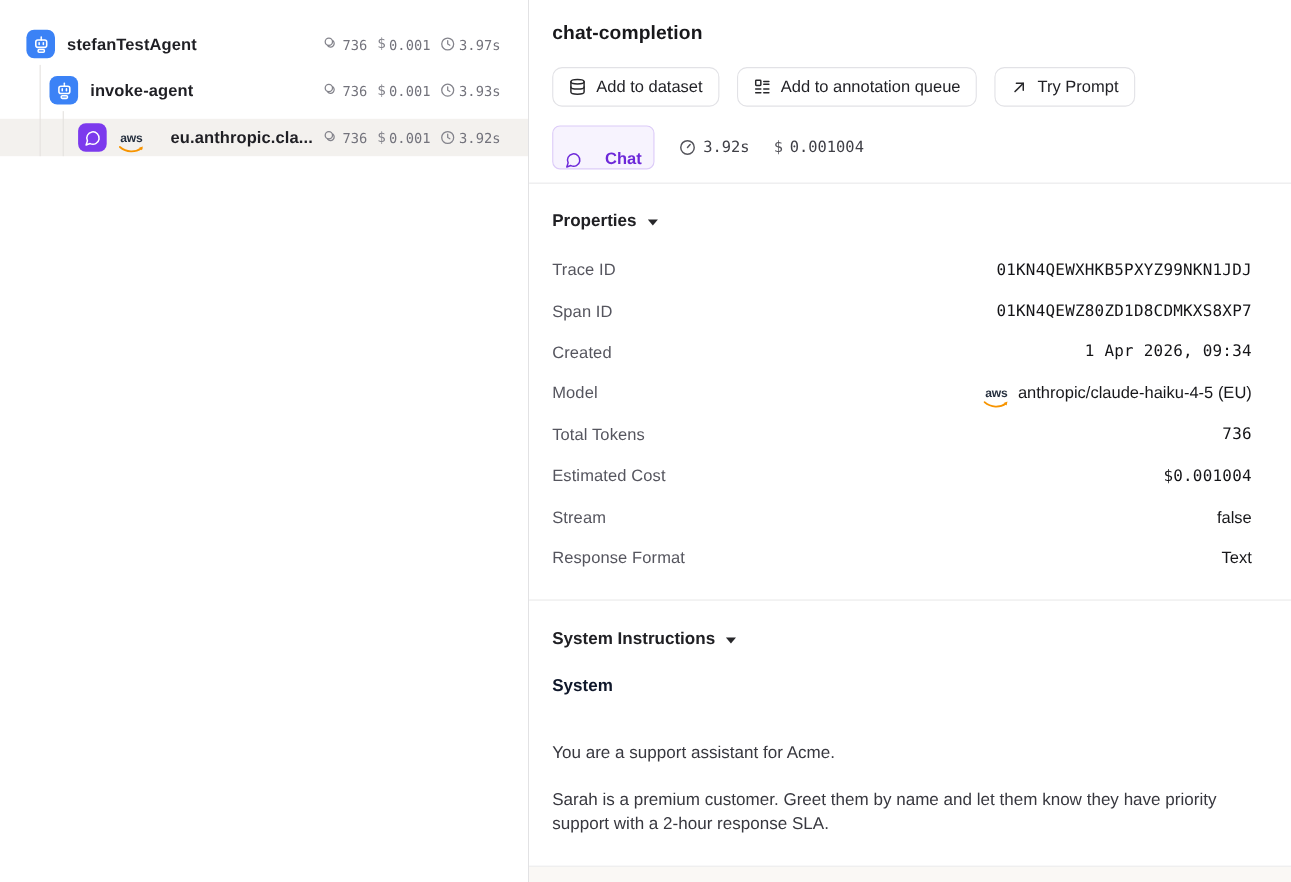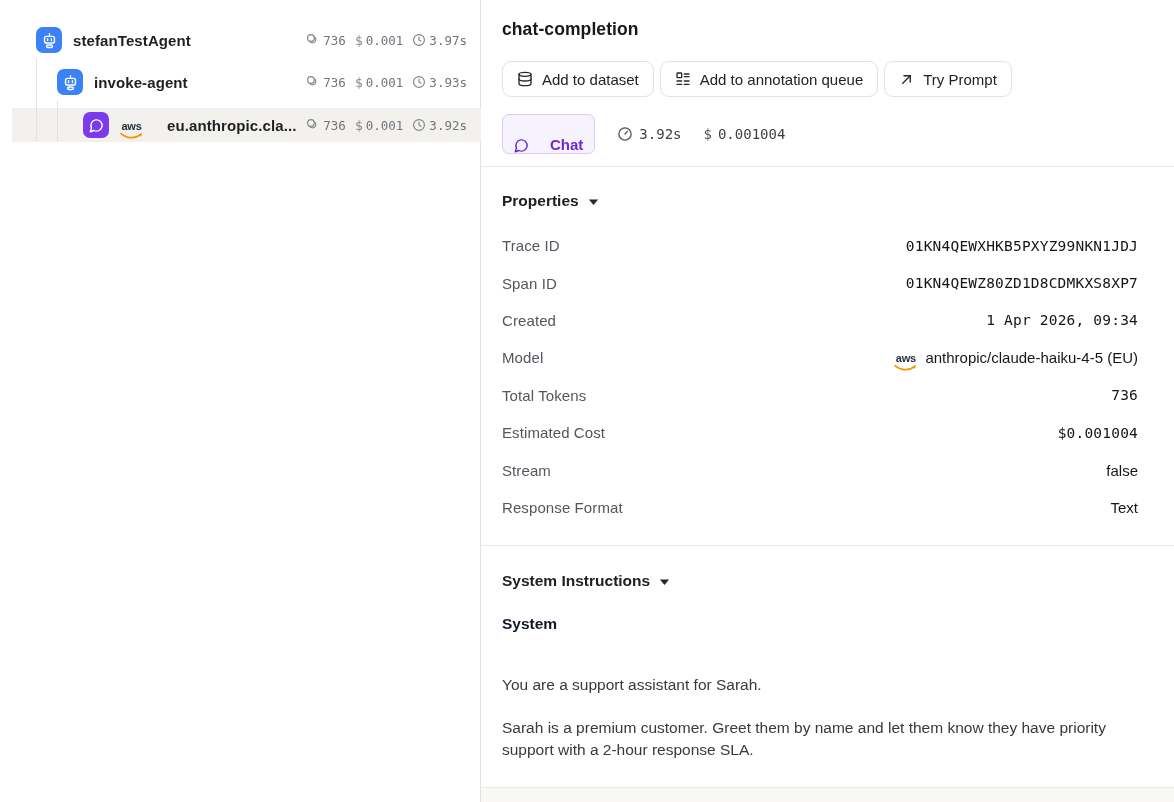--- a/index.html
+++ b/index.html
@@ -5,41 +5,41 @@
   * { box-sizing: border-box; margin: 0; padding: 0; }
   html, body { width: 1174px; height: 802px; background: #fff; }
   body { font-family: "Liberation Sans", sans-serif; color: #1c1c21; }
   .app { position: relative; width: 1174px; height: 802px; overflow: hidden; background: #fff; }
 
   
   .sidebar { position: absolute; left: 0; top: 0; width: 481px; height: 802px; border-right: 1px solid #e2e2e4; background: #fff; }
   .tree-line { position: absolute; width: 1px; background: #e4e2df; z-index: 2; }
   .tree-line.l1 { left: 36px; top: 59px; height: 83px; }
   .tree-line.l2 { left: 57px; top: 101px; height: 41px; }
-  .tree-row { position: absolute; left: 12px; width: 480px; height: 34px; display: flex; align-items: center; padding-right: 25px; cursor: pointer; }
+  .tree-row { position: absolute; left: 0; width: 480px; height: 34px; display: flex; align-items: center; padding-right: 25px; cursor: pointer; }
   .tree-row.r0 { top: 23px; padding-left: 24px; }
   .tree-row.r1 { top: 65px; padding-left: 45px; }
   .tree-row.r2 { top: 108px; padding-left: 71px; background: #f3f1ee; }
   .node-icon { width: 26px; height: 26px; border-radius: 7px; display: flex; align-items: center; justify-content: center; flex: none; z-index: 3; }
   .node-icon.blue { background: #3b82f6; }
   .node-icon.purple { background: #7c3aed; }
   .tree-label { margin-left: 11px; font-size: 15px; font-weight: 600; color: #1f1f24; letter-spacing: 0.1px; white-space: nowrap; overflow: hidden; text-overflow: clip; }
   .tree-row .aws-logo { margin-left: 11px; }
   .tree-row.r2 .tree-label { margin-left: 24px; max-width: 152px; font-weight: 600; }
   .tree-spacer { flex: 1; }
   .tree-metrics { display: flex; align-items: center; gap: 9px; color: #777780; flex: none; }
   .tree-metric { display: flex; align-items: center; gap: 3px; }
   .tree-metric .num { font-family: "DejaVu Sans Mono", monospace; font-size: 12.5px; color: #73737c; }
   .tree-metric svg { display: block; }
   .dollar-glyph { font-family: "DejaVu Sans Mono", monospace; font-size: 13px; color: #84848c; }
 
   
   .main { position: absolute; left: 481px; top: 0; width: 693px; height: 802px; background: #fff; }
   .main-title { position: absolute; left: 21px; top: 19px; font-size: 17.5px; font-weight: 700; color: #18181b; letter-spacing: 0.1px; }
-  .btn-row { position: absolute; left: 21px; top: 61px; display: flex; gap: 6px; }
+  .btn-row { position: absolute; left: 21px; top: 61px; display: flex; gap: 16px; }
   .btn { height: 36px; display: inline-flex; align-items: center; gap: 9px; padding: 0 14px; background: #fff; border: 1px solid #e2e2e6; border-radius: 9px; font-size: 15px; font-weight: 500; color: #222227; cursor: pointer; font-family: inherit; }
   .btn svg { display: block; flex: none; }
 
   .badge-row { position: absolute; left: 21px; top: 114px; display: flex; align-items: center; }
   .badge-chat { display: inline-flex; align-items: flex-end; gap: 21px; height: 40px; padding: 0 11px; border: 1px solid #dccbf8; background: #f7f3fe; border-radius: 7px; color: #6d28d9; font-size: 15px; font-weight: 600; }
   .head-metric { display: flex; align-items: center; gap: 6px; margin-left: 22px; color: #46464d; }
   .head-metric .num { font-family: "DejaVu Sans Mono", monospace; font-size: 14px; color: #3f3f46; }
   .head-metric .cur { font-family: "DejaVu Sans Mono", monospace; font-size: 14px; color: #55555c; }
 
   .hr { position: absolute; left: 0; width: 693px; height: 1px; background: #e9e9ea; }
@@ -297,20 +297,20 @@
 
     <div class="section-header sysins">
       <span>System Instructions</span>
       <svg width="11" height="8" viewBox="0 0 12 8">
           <path d="M1 1.3h10L6 7.2z" fill="#27272a"></path>
         </svg>
     </div>
 
     <div class="role-label">System</div>
 
-    <p class="sys-para p0">You are a support assistant for Sarah.</p>
+    <p class="sys-para p0">You are a support assistant for Acme.</p>
     <p class="sys-para p1">Sarah is a premium customer. Greet them by name and let them know they have priority support with a 2-hour response SLA.</p>
 
     <div class="hr h3"></div>
     <div class="bottom-strip"></div>
   </div>
 
 </div>
 
 </body></html>

